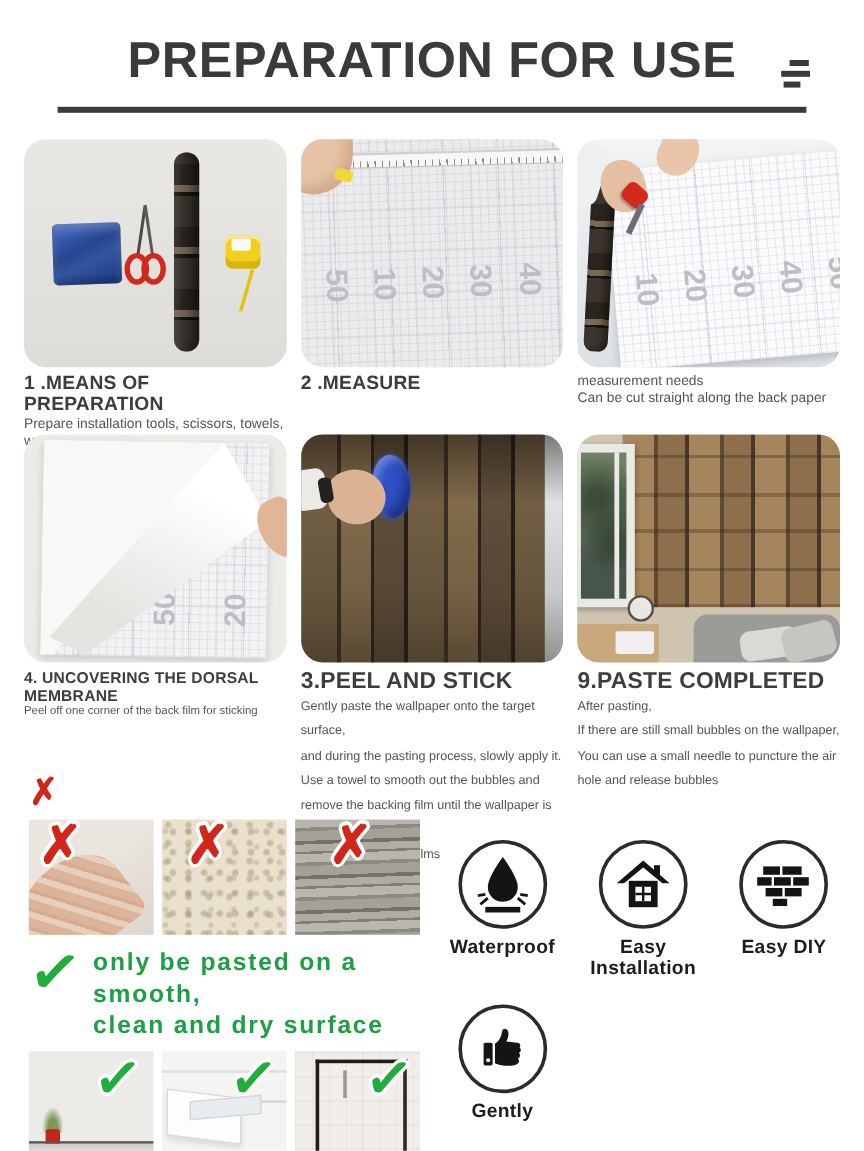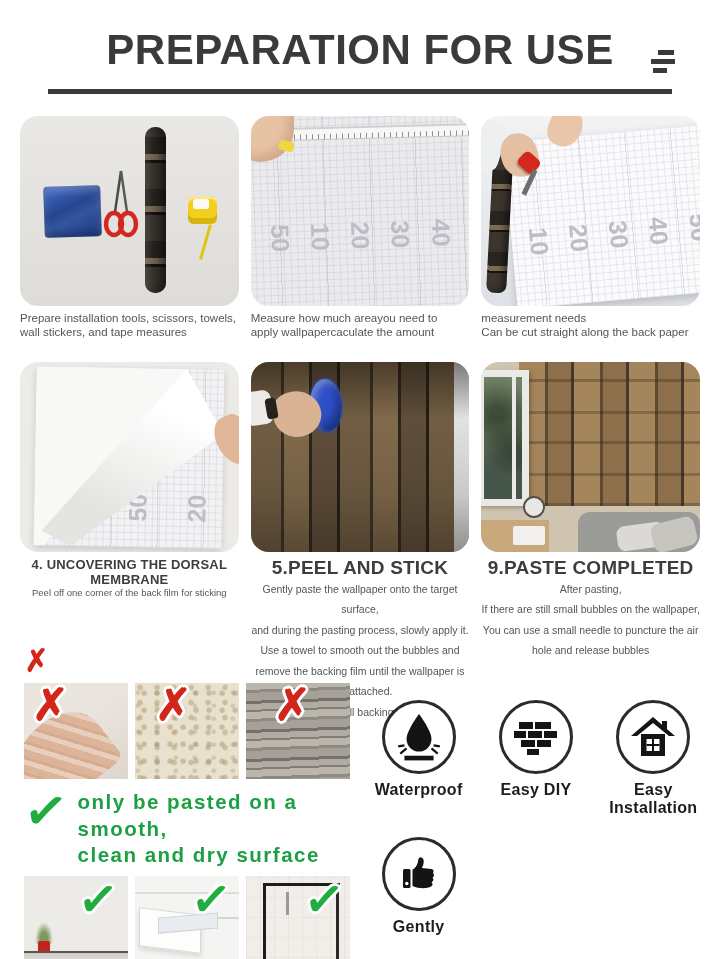--- a/index.html
+++ b/index.html
@@ -13,21 +13,21 @@
   .menu-icon { position:absolute; top:50px; right:44px; width:26px; display:flex; flex-direction:column; gap:4px; align-items:center; }
   .menu-icon .b1 { width:16px; height:5px; background:#3a3a3a; align-self:flex-end; margin-right:2px; }
   .menu-icon .b2 { width:24px; height:5px; background:#3a3a3a; }
   .menu-icon .b3 { width:14px; height:5px; background:#3a3a3a; align-self:flex-start; margin-left:3px; }
   .divider { position:absolute; top:89px; left:48px; right:48px; height:5px; background:#3a3a3a; }
 
   
   .steps { position:absolute; top:116px; left:20px; width:680px; display:grid; grid-template-columns:1fr 1fr 1fr; column-gap:12px; }
   .photo { height:190px; border-radius:18px; position:relative; overflow:hidden; background:#e8e6e3; }
   .cap1 { height:56px; padding-top:5px; }
-  .cap2 { padding-top:5px;text-align:center; }
+  .cap2 { padding-top:5px; }
   .step-title { font-size:16px; font-weight:bold; color:#3d3d3d; letter-spacing:0.2px; }
   .step-title.small { font-size:13px; }
   .step-title.big { font-size:19px; }
   .step-desc { font-size:11.5px; color:#555; line-height:1.25; white-space:pre-line; }
   .step-desc.tiny { font-size:9.5px; }
   .step-desc.spaced { font-size:10.5px; line-height:1.95; }
 
   
   .p1 { background:linear-gradient(180deg,#eae8e5 0%,#dedcd8 100%); }
   .towel { position:absolute; left:11%; top:37%; width:26%; height:27%; border-radius:4px;
@@ -213,26 +213,26 @@
       </div>
       <div class="roll3"></div>
       <div class="sleeve3"></div>
       <div class="hand3a"></div>
       <div class="hand3b"></div>
       <div class="scissors3"></div>
       <div class="blade3"></div>
     </div>
 
     <div class="cap1">
+      <div class="step-title">1 .MEANS OF PREPARATION</div>
       <div class="step-desc">Prepare installation tools, scissors, towels,
 wall stickers, and tape measures</div>
     </div>
     <div class="cap1">
-      <div class="step-desc">Measure how much areayou need to
-apply wallpapercaculate the amount</div>
+      <div class="step-title">2 .MEASURE</div>
     </div>
     <div class="cap1">
       <div class="step-desc">measurement needs
 Can be cut straight along the back paper</div>
     </div>
 
     <div class="photo p4">
       <div class="sheet4">
         <div class="gridlines"></div>
         <div class="p4-nums">
@@ -261,21 +261,21 @@
       <div class="bed6"></div>
       <div class="pillow6a"></div>
       <div class="pillow6b"></div>
     </div>
 
     <div class="cap2">
       <div class="step-title small">4. UNCOVERING THE DORSAL MEMBRANE</div>
       <div class="step-desc tiny">Peel off one corner of the back film for sticking</div>
     </div>
     <div class="cap2">
-      <div class="step-title big">5.PEEL AND STICK</div>
+      <div class="step-title big">3.PEEL AND STICK</div>
       <div class="step-desc spaced">Gently paste the wallpaper onto the target surface,
 and during the pasting process, slowly apply it.
 Use a towel to smooth out the bubbles and
 remove the backing film until the wallpaper is fully attached.
 Remove all backing films</div>
     </div>
     <div class="cap2">
       <div class="step-title big">9.PASTE COMPLETED</div>
       <div class="step-desc spaced">After pasting,
 If there are still small bubbles on the wallpaper,
@@ -333,20 +333,33 @@
       <div class="ficon">
         <svg width="46" height="52" viewBox="0 0 44 50">
           <path d="M22 3 C22 3 10 19 10 27 a12 12 0 0 0 24 0 C34 19 22 3 22 3 Z" fill="#141414"></path>
           <rect x="8" y="43" width="28" height="4.5" fill="#141414"></rect>
           <path d="M4 41 l6 -5 M40 41 l-6 -5 M2 34 l6 -1 M42 34 l-6 -1" stroke="#141414" stroke-width="2.2" fill="none"></path>
         </svg>
       </div>
       <div class="flabel">Waterproof</div>
     </div>
 
+
+    <div class="feature">
+      <div class="ficon">
+        <svg width="48" height="44" viewBox="0 0 48 44">
+          <rect x="33" y="6" width="5" height="9" fill="#141414"></rect>
+          <path d="M24 2 L2 21 L8 21 L24 8 L40 21 L46 21 Z" fill="#141414"></path>
+          <rect x="12" y="19" width="24" height="22" fill="#141414"></rect>
+          <rect x="17.5" y="24" width="13" height="12" fill="#ffffff"></rect>
+          <path d="M24 24 v12 M17.5 30 h13" stroke="#141414" stroke-width="2"></path>
+        </svg>
+      </div>
+      <div class="flabel">Easy Installation</div>
+    </div>
 
     <div class="feature">
       <div class="ficon">
         <svg width="48" height="40" viewBox="0 0 48 40">
           <g fill="#141414">
             <rect x="7" y="5" width="14" height="7"></rect>
             <rect x="23" y="5" width="16" height="7"></rect>
             <rect x="2" y="14" width="12" height="7"></rect>
             <rect x="16" y="14" width="14" height="7"></rect>
             <rect x="32" y="14" width="13" height="7"></rect>
@@ -354,33 +367,20 @@
             <rect x="25" y="23" width="14" height="7"></rect>
             <rect x="15" y="32" width="12" height="6"></rect>
           </g>
         </svg>
       </div>
       <div class="flabel">Easy DIY</div>
     </div>
 
     <div class="feature">
       <div class="ficon">
-        <svg width="48" height="44" viewBox="0 0 48 44">
-          <rect x="33" y="6" width="5" height="9" fill="#141414"></rect>
-          <path d="M24 2 L2 21 L8 21 L24 8 L40 21 L46 21 Z" fill="#141414"></path>
-          <rect x="12" y="19" width="24" height="22" fill="#141414"></rect>
-          <rect x="17.5" y="24" width="13" height="12" fill="#ffffff"></rect>
-          <path d="M24 24 v12 M17.5 30 h13" stroke="#141414" stroke-width="2"></path>
-        </svg>
-      </div>
-      <div class="flabel">Easy Installation</div>
-    </div>
-
-    <div class="feature">
-      <div class="ficon">
         <svg width="44" height="44" viewBox="0 0 44 44">
           <rect x="6" y="17" width="7.5" height="19" rx="1.5" fill="#141414"></rect>
           <circle cx="9.8" cy="31.5" r="1.7" fill="#ffffff"></circle>
           <path d="M15.5 34 c6 2.8 14.5 2.8 18.2 0.8 c2.1 -1.1 2.4 -3.2 0.9 -4.6 c2 -0.9 2.4 -3.3 0.9 -4.7 c1.8 -1 2 -3.4 0.4 -4.6 c1.2 -1.3 0.9 -3.7 -1.6 -4 l-9.4 -0.9 c1.9 -3.9 2.8 -8.3 0.4 -10.1 c-1.7 -1.3 -3.8 -0.4 -4 1.9 c-0.4 4.5 -2.5 7.9 -5.8 9.9 Z" fill="#141414"></path>
         </svg>
       </div>
       <div class="flabel">Gently</div>
     </div>
 
     <div></div>

